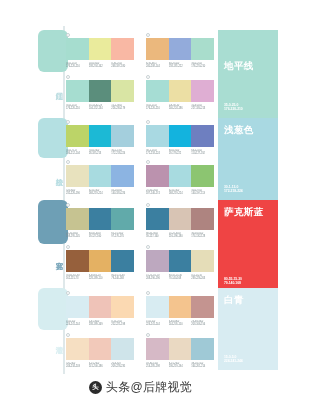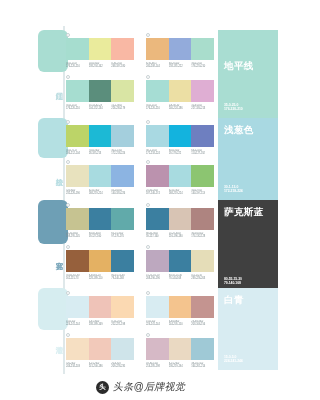--- a/index.html
+++ b/index.html
@@ -63,21 +63,21 @@
   .footer {
     position:absolute; left:0; bottom:0; width:281px; height:26px;
     display:flex; align-items:center; justify-content:center; gap:4px;
     background:#fff;
   }
   .tt-logo {
     width:13px; height:13px; border-radius:50%;
     background:#2b2b2b; color:#fff; font-size:6.4px; font-weight:700;
     display:flex; align-items:center; justify-content:center;
   }
-  .tt-text { font-size:10px; color:#3a3a3a; letter-spacing:0.3px;font-style:italic; }
+  .tt-text { font-size:12px; color:#3a3a3a; letter-spacing:0.3px; }
 </style>
 </head>
 <body>
 
 <div class="sheet">
 
   <div class="rail">
     <div class="rail-line" style="top:26px;height:348px;"></div>
   <div class="rail-chip" style="top: 30px; height: 42px; background: rgb(169, 221, 210);"></div>
       <div class="rail-chip" style="top: 118px; height: 40px; background: rgb(180, 224, 226);"></div>
@@ -452,21 +452,21 @@
           <div>176-220-210</div>
         </div>
       </div>
       <div class="panel" style="top: 118px; height: 82px; background: rgb(169, 217, 226);">
         <div class="pname" style="color: rgb(255, 255, 255);">浅葱色</div>
         <div class="pcode" style="color: rgb(255, 255, 255);">
           <div>30-1-13-0</div>
           <div>172-218-224</div>
         </div>
       </div>
-      <div class="panel" style="top: 200px; height: 92px; background: #404040; padding-left: 34px;">
+      <div class="panel" style="top: 200px; height: 92px; background: #ef4444; padding-left: 34px;">
         <div class="pname" style="color: rgb(255, 255, 255);">萨克斯蓝</div>
         <div class="pcode" style="color: rgb(255, 255, 255);">
           <div>80-55-15-30</div>
           <div>79-140-168</div>
         </div>
       </div>
       <div class="panel" style="top: 288px; height: 82px; background: rgb(216, 236, 242);">
         <div class="pname" style="color: rgb(255, 255, 255);">白青</div>
         <div class="pcode" style="color: rgb(255, 255, 255);">
           <div>15-0-5-0</div>

